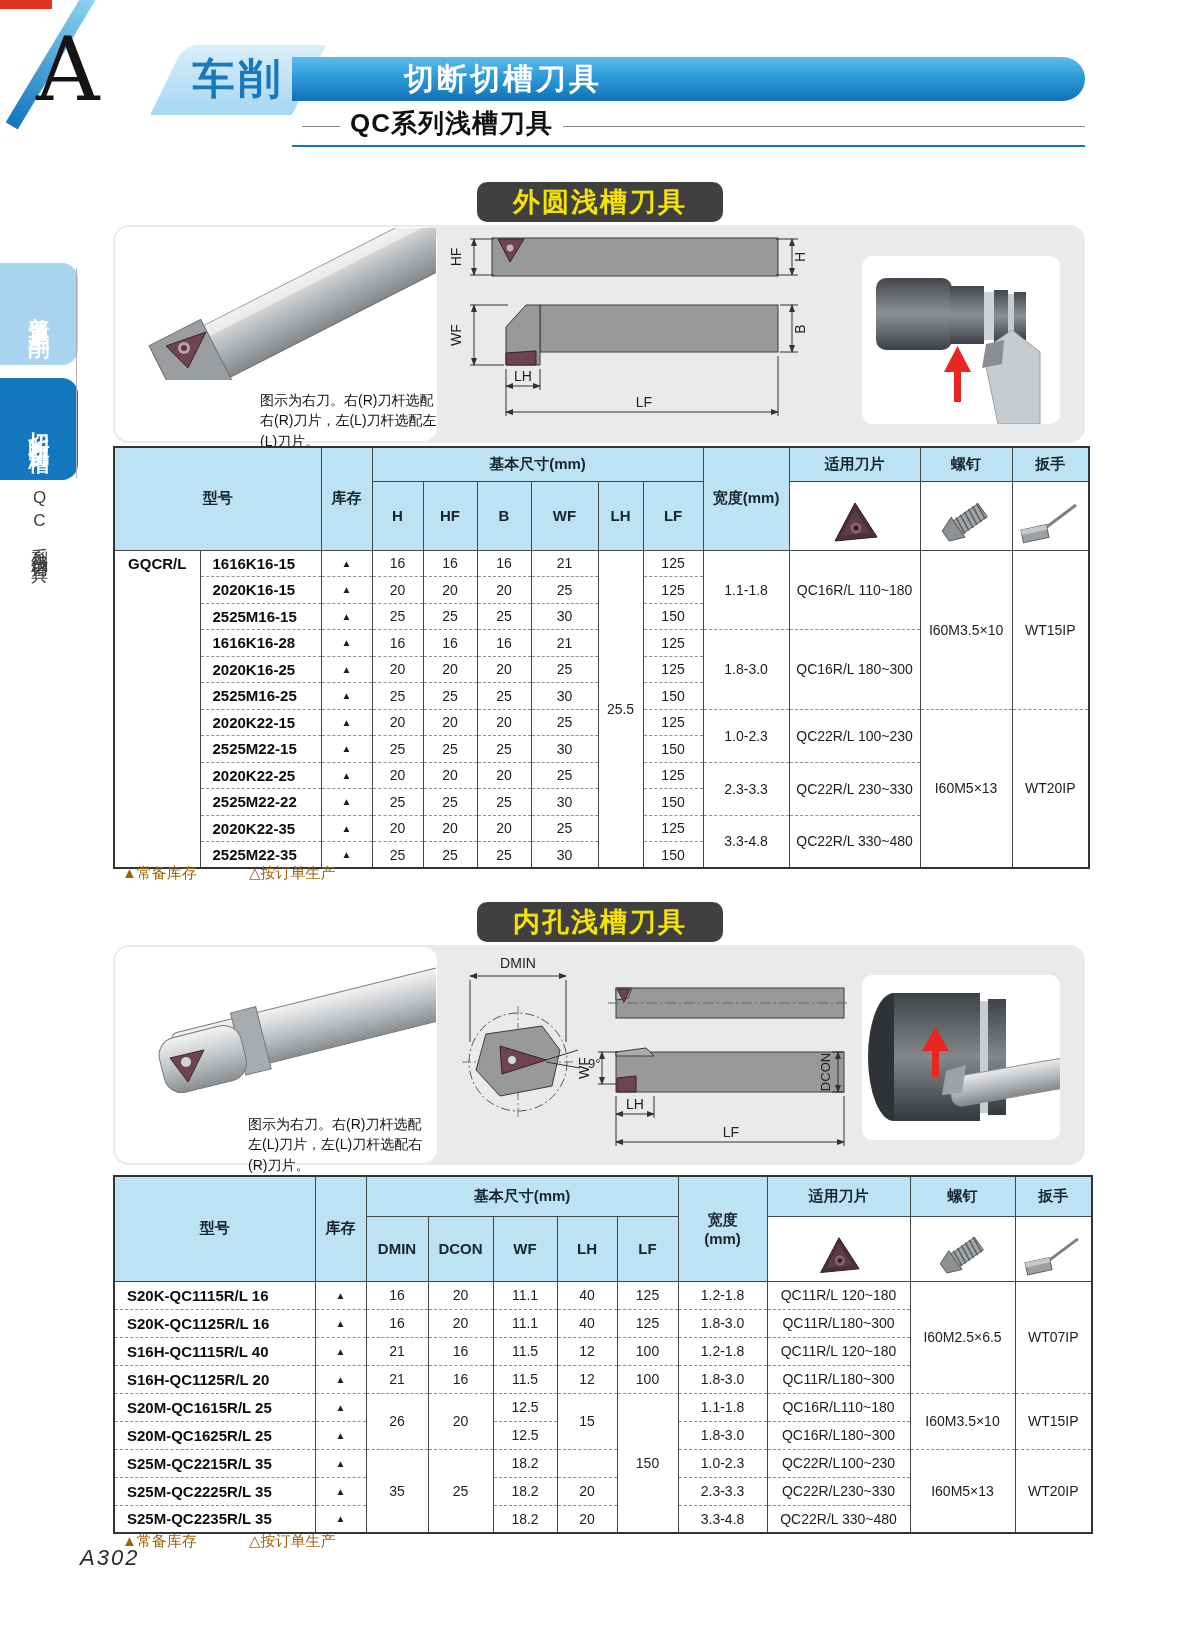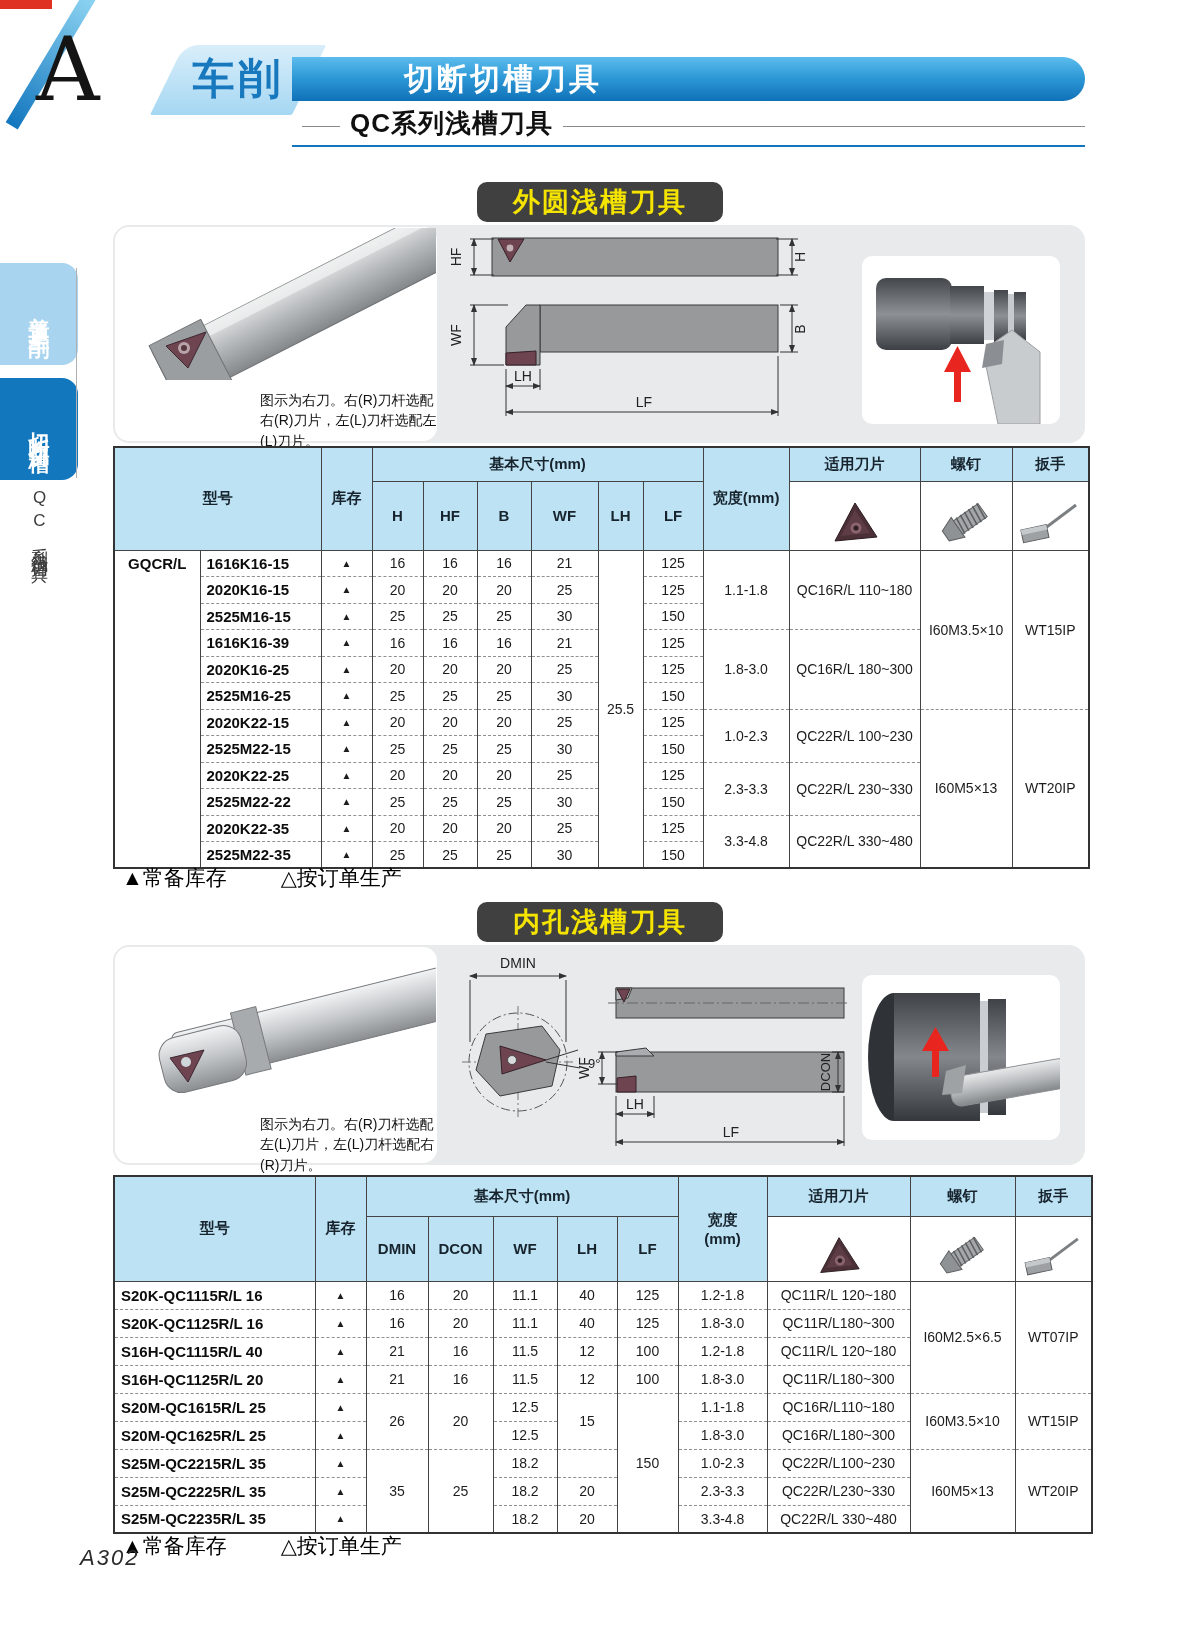--- a/index.html
+++ b/index.html
@@ -49,29 +49,29 @@
 
   
   table.cat-table{position:absolute;left:113px;border-collapse:collapse;table-layout:fixed;
      background:#fff;border:2px solid #333;}
   .cat-table th{background:#bce2f4;font-size:15px;font-weight:bold;color:#17242e;
      border-left:1px solid #444;border-bottom:1px solid #444;white-space:pre-line;padding:0;}
   .cat-table th.icon-cell{background:#fff;vertical-align:middle;}
   .cat-table td{border-left:1px solid #444;border-top:1px dashed #909090;
      font-size:14px;text-align:center;color:#1c1c1c;padding:0;overflow:hidden;}
   .cat-table tbody tr:first-child td{border-top:none;}
-  .cat-table td.model{text-align:left;padding-left:6px;font-weight:bold;font-size:15px;color:#0c0c0c;}
+  .cat-table td.model{text-align:left;padding-left:12px;font-weight:bold;font-size:15px;color:#0c0c0c;}
   .cat-table td.prefix{font-weight:bold;font-size:15px;vertical-align:top;padding-top:4px;color:#0c0c0c;margin-top:33px;}
   .cat-table td.stock{font-size:10px;}
   #table1 tbody tr{height:26.5px;}
   #table2 tbody tr{height:28px;}
   #table1 tr.band1{height:34px;} #table1 tr.band2{height:58px;}
   #table2 tr.band1{height:40px;} #table2 tr.band2{height:51px;}
 
-  .footnote{font-size:21px;color:#000000;}
+  .footnote{font-size:15px;color:#a16207;}
   .footnote span{margin-right:48px;}
   .page-no{font-size:22px;font-style:italic;color:#2b2b2b;letter-spacing:2px;}
 
   svg text{font-family:"Liberation Sans","DejaVu Sans",sans-serif;}
 </style>
 </head>
 <body>
 
 <div class="abs print-mark"></div>
 <div class="abs diag-stripe"></div>
@@ -280,21 +280,21 @@
       <tr>
         <td class="model">2525M16-15</td>
         <td class="stock">▲</td>
         <td>25</td>
         <td>25</td>
         <td>25</td>
         <td>30</td>
         <td>150</td>
       </tr>
       <tr>
-        <td class="model">1616K16-39</td>
+        <td class="model">1616K16-28</td>
         <td class="stock">▲</td>
         <td>16</td>
         <td>16</td>
         <td>16</td>
         <td>21</td>
         <td>125</td>
         <td rowspan="3">1.8-3.0</td>
         <td rowspan="3">QC16R/L 180~300</td>
       </tr>
       <tr>
@@ -400,21 +400,21 @@
   </defs>
   <g transform="rotate(-14 160 80)">
     <rect x="55" y="58" width="290" height="52" rx="6" fill="url(#mg2)" stroke="#77797c"></rect>
     <rect x="118" y="52" width="26" height="64" fill="#a8abae" stroke="#77797c"></rect>
     <rect x="38" y="62" width="84" height="56" rx="18" fill="url(#mg2)" stroke="#77797c"></rect>
   </g>
   <polygon points="52,108 86,100 70,132" fill="#6d4450" stroke="#3c2630"></polygon>
   <circle cx="68" cy="112" r="5" fill="#cfd6da"></circle>
 </svg>
 
-<div class="abs note-text" style="left:260px;top:1114px;">图示为右刀。右(R)刀杆选配左(L)刀片，左(L)刀杆选配右(R)刀片。</div>
+<div class="abs note-text" style="left:248px;top:1114px;">图示为右刀。右(R)刀杆选配左(L)刀片，左(L)刀杆选配右(R)刀片。</div>
 
 <svg class="abs" style="left:448px;top:950px;" width="400" height="212" viewBox="0 0 400 212">
   <defs>
     <marker id="arE2" markerWidth="8" markerHeight="6" refX="7" refY="3" orient="auto">
       <path d="M0,0L8,3L0,6z" fill="#333"></path>
       </marker>
     <marker id="arS2" markerWidth="8" markerHeight="6" refX="1" refY="3" orient="auto">
       <path d="M8,0L0,3L8,6z" fill="#333"></path>
       </marker>
   </defs>

